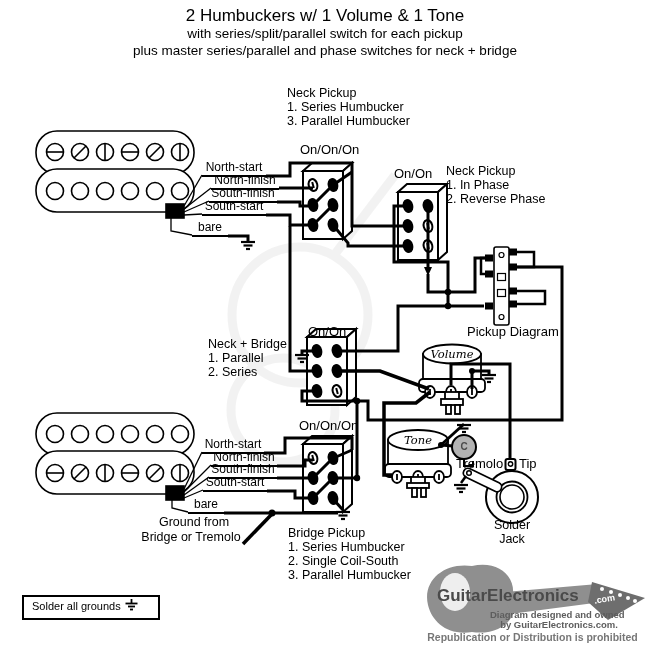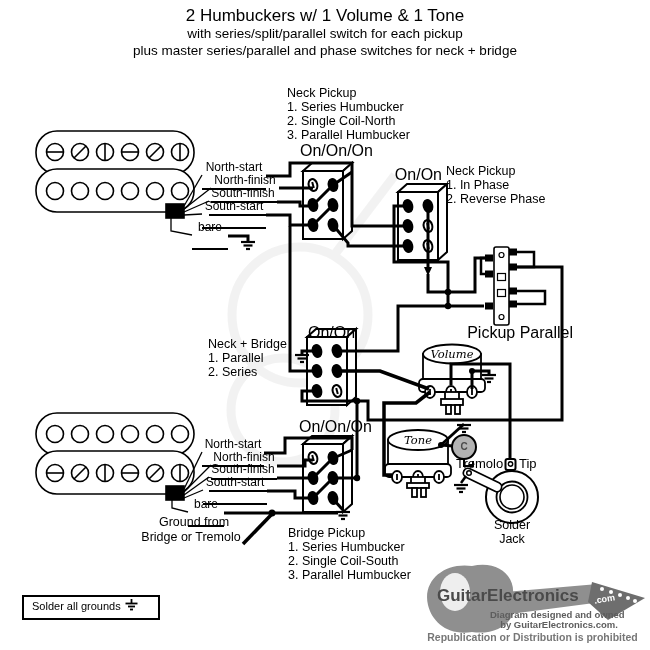--- a/index.html
+++ b/index.html
@@ -4,24 +4,24 @@
 <style>
   html,body{margin:0;padding:0}
   body{width:650px;height:650px;background:#fff;position:relative;overflow:hidden;
        font-family:"Liberation Sans",sans-serif;color:#000}
   svg.layer{position:absolute;left:0;top:0;z-index:1}
   .txt{position:absolute;z-index:2}
   .hdr{left:0;width:650px;text-align:center}
   .title{top:6px;font-size:17px;font-weight:normal}
   .sub{font-size:13.5px}
   .wl{position:absolute;z-index:2;font-size:12px;line-height:13px;text-align:center;
-      border-bottom:2px solid #000;padding-bottom:14px;white-space:nowrap}
+      border-bottom:2px solid #000;padding-bottom:1px;white-space:nowrap}
   .blk{position:absolute;z-index:2;font-size:12.5px;line-height:14px;white-space:nowrap}
   .blk div{white-space:nowrap}
-  .swlbl{position:absolute;z-index:2;font-size:16px;text-align:right;white-space:nowrap}
+  .swlbl{position:absolute;z-index:2;font-size:13px;text-align:left;white-space:nowrap}
   .potlbl{position:absolute;z-index:2;font-family:"DejaVu Serif",serif;font-style:italic;
           font-size:11.5px;text-align:center;white-space:nowrap}
   .caplbl{position:absolute;z-index:3;font-size:10px;font-weight:bold;color:#4a4a4a;text-align:center}
   .jacklbl{position:absolute;z-index:2;font-size:13px;white-space:nowrap}
   .note{position:absolute;z-index:2;left:22px;top:595px;width:118px;border:2px solid #000;
         background:#fff;font-size:11px;line-height:15px;padding:2px 8px;white-space:nowrap}
   .gnd-glyph{display:inline-block;vertical-align:-2px;margin-left:3px}
   .brand{position:absolute;z-index:3;left:437px;top:586px;font-size:17px;font-weight:bold;
          color:#4a4a4a;letter-spacing:0;white-space:nowrap}
   .brand-suffix{position:absolute;z-index:4;left:594px;top:594px;font-size:9px;font-weight:bold;
@@ -348,21 +348,20 @@
   </g>
 </svg>
 
 <div class="txt hdr title">2 Humbuckers w/ 1 Volume &amp; 1 Tone</div>
 <div class="txt hdr sub" style="top:26px">with series/split/parallel switch for each pickup</div>
 <div class="txt hdr sub" style="top:43px">plus master series/parallel and phase switches for neck + bridge</div>
 
 <div class="blk" style="left:287px;top:86px">
   <div>Neck Pickup</div>
   <div>1. Series Humbucker</div>
-  <div>2. Single Coil-North</div>
   <div>3. Parallel Humbucker</div>
 </div>
 <div class="swlbl" style="left:300px;top:142px;width:56px">On/On/On</div>
 
 <div class="wl" style="left:202px;top:161px;width:64px">North-start</div>
 <div class="wl" style="left:211px;top:174px;width:68px">North-finish</div>
 <div class="wl" style="left:209px;top:187px;width:68px">South-finish</div>
 <div class="wl" style="left:202px;top:200px;width:64px">South-start</div>
 <div class="wl" style="left:192px;top:221px;width:36px">bare</div>
 
@@ -373,21 +372,21 @@
   <div>2. Reverse Phase</div>
 </div>
 
 <div class="swlbl" style="left:308px;top:324px;width:44px">On/On</div>
 <div class="blk" style="left:208px;top:337px">
   <div>Neck + Bridge</div>
   <div>1. Parallel</div>
   <div>2. Series</div>
 </div>
 
-<div class="swlbl" style="left:467px;top:324px;width:106px">Pickup Parallel</div>
+<div class="swlbl" style="left:467px;top:324px;width:106px">Pickup Diagram</div>
 
 <div class="swlbl" style="left:299px;top:418px;width:62px">On/On/On</div>
 <div class="blk" style="left:288px;top:526px">
   <div>Bridge Pickup</div>
   <div>1. Series Humbucker</div>
   <div>2. Single Coil-South</div>
   <div>3. Parallel Humbucker</div>
 </div>
 
 <div class="wl" style="left:202px;top:438px;width:62px">North-start</div>

